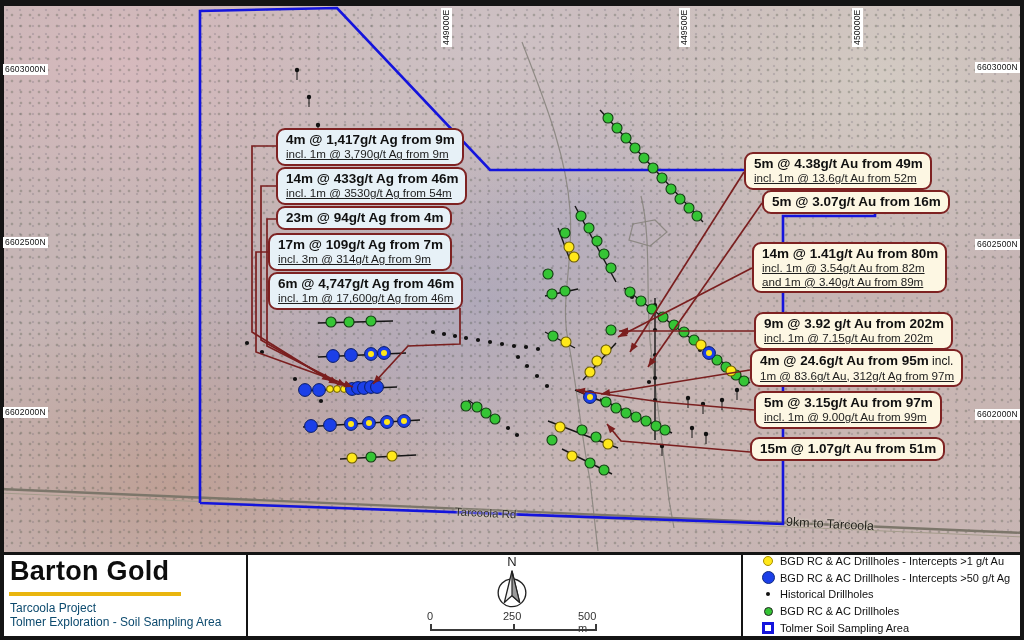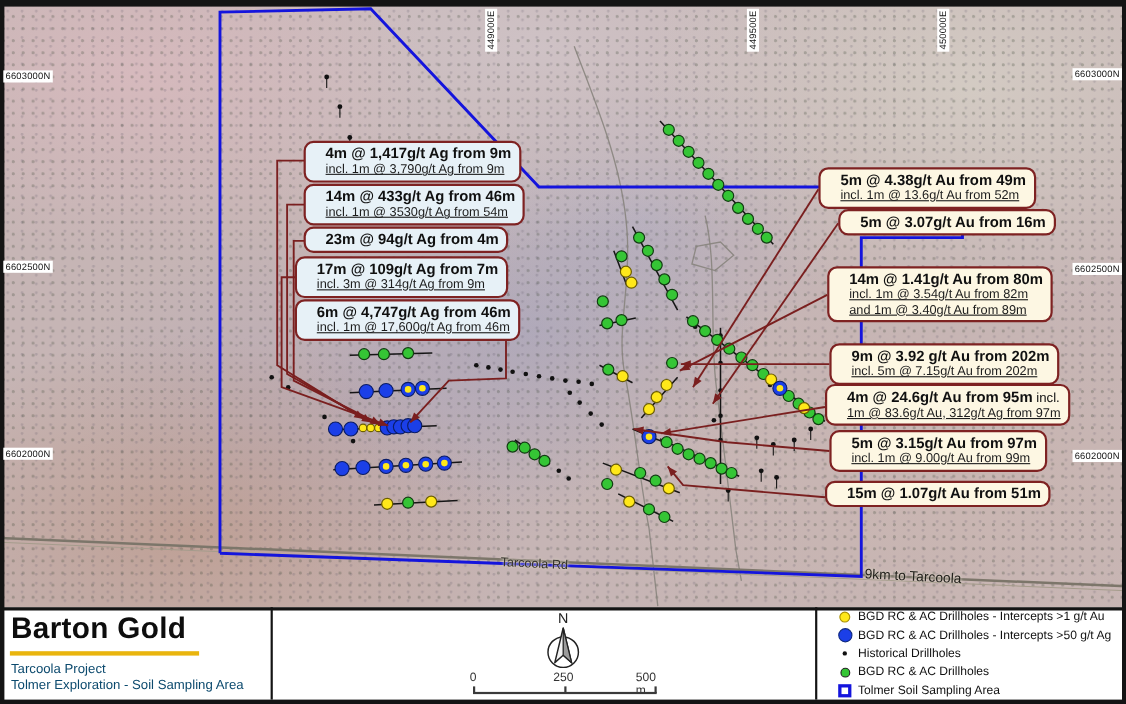--- a/index.html
+++ b/index.html
@@ -25,21 +25,21 @@
       radial-gradient(ellipse 300px 230px at 47% 55%, rgba(158,160,190,.5), transparent 70%),
       radial-gradient(ellipse 260px 200px at 57% 36%, rgba(168,170,198,.45), transparent 70%),
       radial-gradient(ellipse 420px 260px at 17% 88%, rgba(186,146,128,.6), transparent 70%),
       radial-gradient(ellipse 520px 300px at 86% 82%, rgba(203,182,176,.65), transparent 70%),
       radial-gradient(ellipse 360px 240px at 31% 66%, rgba(173,160,178,.5), transparent 70%);
     background-size:9px 11px,13px 8px,auto,auto,auto,auto,auto,auto,auto,auto;}
   #map-svg{position:absolute;left:0;top:0;}
 
   
   .callout{position:absolute;border:2px solid #7e2222;border-radius:9px;
-           padding:2px 7px 3px 18px;line-height:1.14;white-space:nowrap;z-index:5;}
+           padding:2px 7px 3px 8px;line-height:1.14;white-space:nowrap;z-index:5;}
   .callout.ag{background:#e7f1f7;}
   .callout.au{background:#fdf7e3;}
   .c1{font-weight:bold;font-size:13.5px;color:#101010;}
   .c1 .tail{font-weight:normal;font-size:12px;}
   .c2,.c3{font-size:11.6px;color:#1c1c1c;text-decoration:underline;}
   .c-line:empty{display:none;}
   .c1 span:empty{display:none;}
 
   
   .glab{position:absolute;background:#fff;color:#111;font-size:8.5px;line-height:11px;
@@ -315,21 +315,21 @@
     <div class="callout au" style="left: 762px; top: 190px;">
         <div class="c-line c1"><span>5m @ 3.07g/t Au from 16m</span></div>
       </div>
     <div class="callout au" style="left: 752px; top: 242px;">
         <div class="c-line c1"><span>14m @ 1.41g/t Au from 80m</span></div>
         <div class="c-line c2">incl. 1m @ 3.54g/t Au from 82m</div>
         <div class="c-line c3">and 1m @ 3.40g/t Au from 89m</div>
       </div>
     <div class="callout au" style="left: 754px; top: 312px;">
         <div class="c-line c1"><span>9m @ 3.92 g/t Au from 202m</span></div>
-        <div class="c-line c2">incl. 5m @ 7.15g/t Au from 202m</div>
+        <div class="c-line c2">incl. 1m @ 7.15g/t Au from 202m</div>
       </div>
     <div class="callout au" style="left: 750px; top: 349px;">
         <div class="c-line c1"><span>4m @ 24.6g/t Au from 95m</span><span class="tail"> incl.</span></div>
         <div class="c-line c2">1m @ 83.6g/t Au, 312g/t Ag from 97m</div>
       </div>
     <div class="callout au" style="left: 754px; top: 391px;">
         <div class="c-line c1"><span>5m @ 3.15g/t Au from 97m</span></div>
         <div class="c-line c2">incl. 1m @ 9.00g/t Au from 99m</div>
       </div>
     <div class="callout au" style="left: 750px; top: 437px;">

